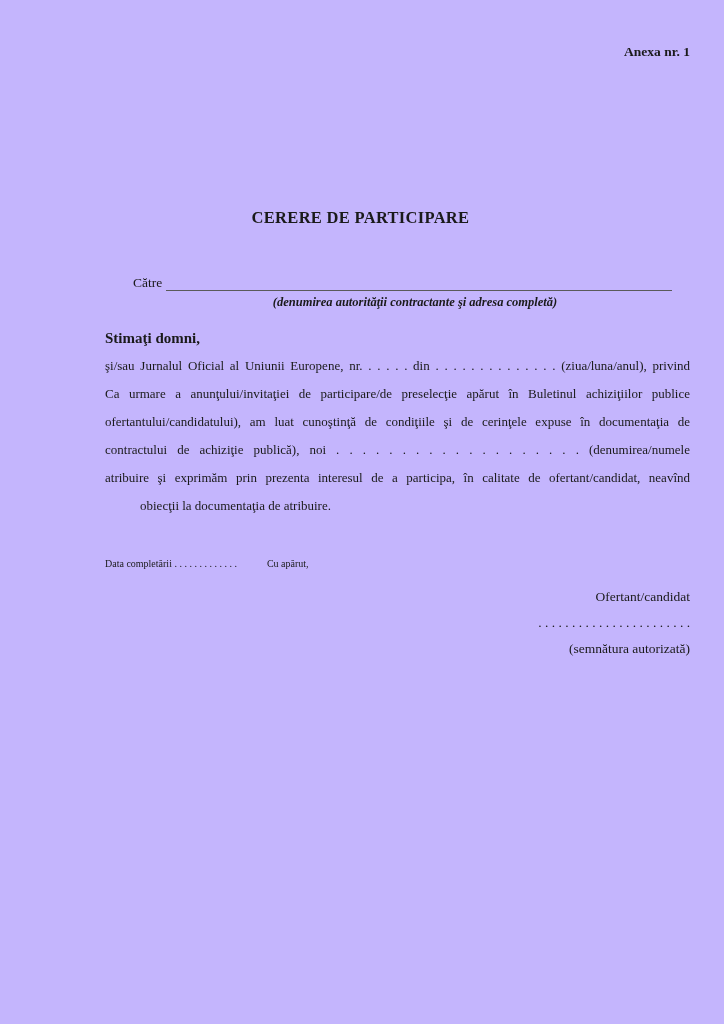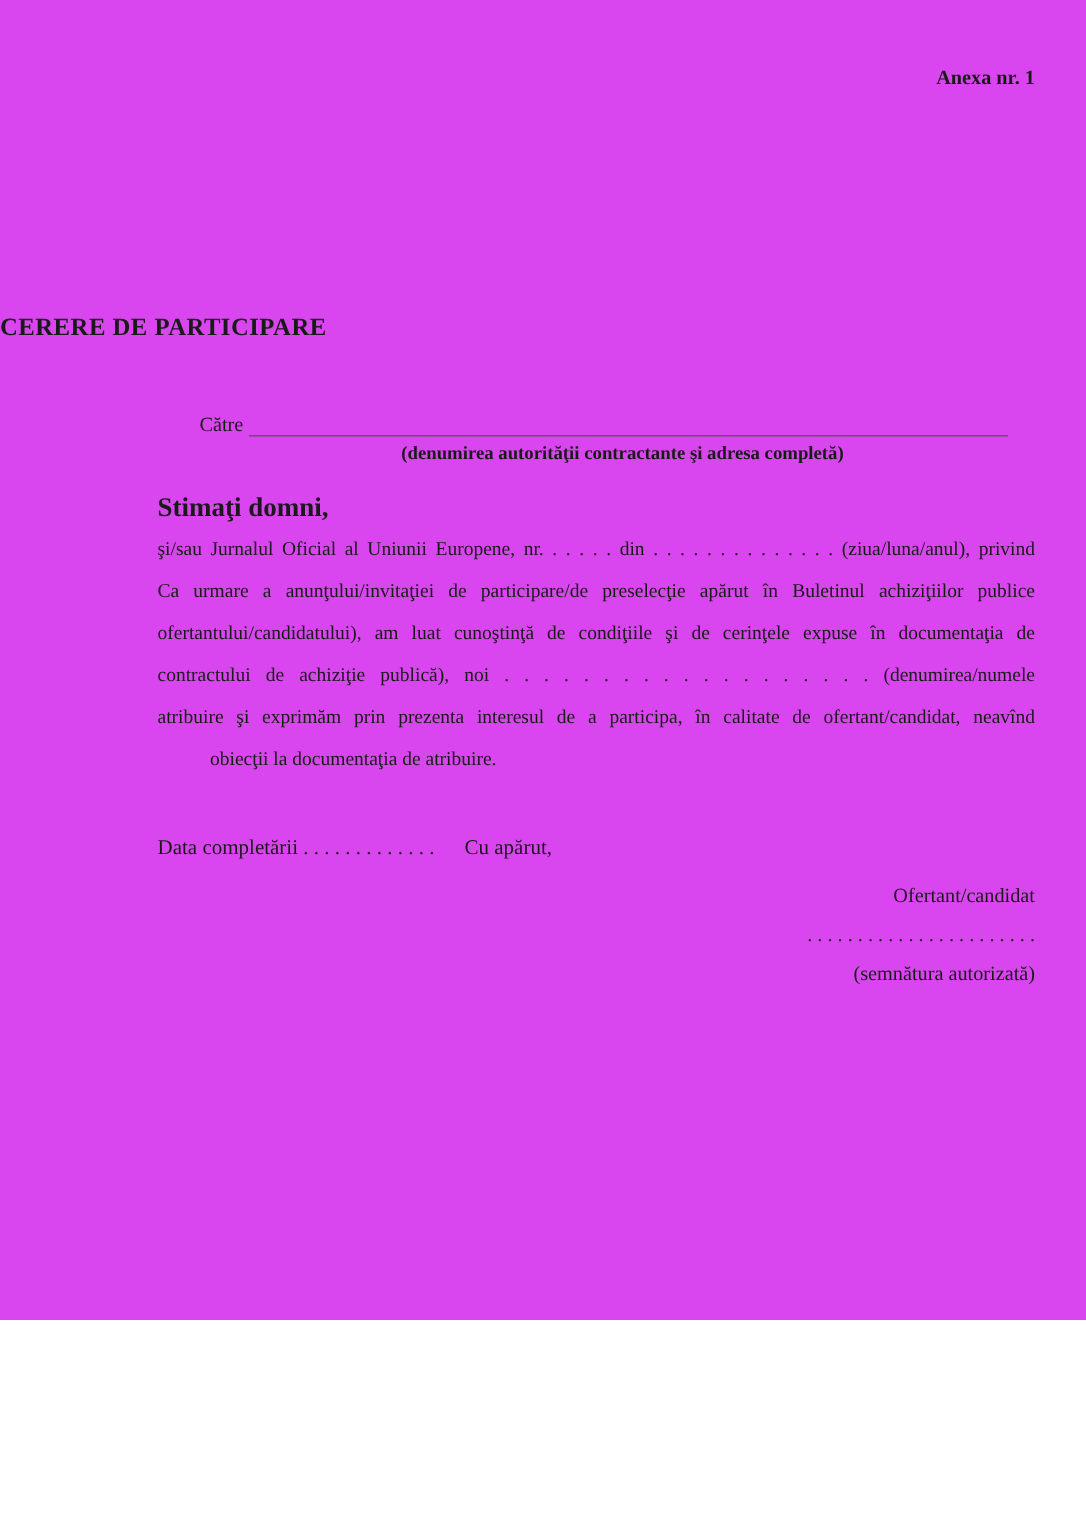--- a/index.html
+++ b/index.html
@@ -3,38 +3,39 @@
 <meta charset="utf-8">
 <style>
   html, body {
     margin: 0;
     padding: 0;
     background: #ffffff;
   }
   .page {
     position: relative;
     width: 724px;
-    height: 880px;
-    background: #d946ef;
+    height: 1024px;
+    background: #c4b5fd;
     font-family: "Liberation Serif", "DejaVu Serif", serif;
     color: #1a1a1a;
     overflow: hidden;
   }
   .annex {
     position: absolute;
     top: 44px;
     right: 34px;
     font-weight: bold;
     font-size: 13.5px;
   }
   .doc-title {
     position: absolute;
     top: 208px;
     left: 0;
     right: 3px;
+    text-align: center;
     font-weight: bold;
     font-size: 16.5px;
     letter-spacing: 0.3px;
   }
   .catre-row {
     position: absolute;
     top: 274px;
     left: 133px;
     right: 52px;
     display: flex;
@@ -49,51 +50,52 @@
     flex: 1;
     border-bottom: 1px solid #5a5a5a;
     height: 16px;
   }
   .catre-caption {
     position: absolute;
     top: 295px;
     left: 172px;
     width: 486px;
     text-align: center;
+    font-style: italic;
     font-weight: bold;
     font-size: 12.5px;
   }
   .body-block {
     position: absolute;
     top: 324px;
     left: 105px;
     width: 585px;
     font-size: 13px;
     line-height: 28px;
   }
   .greeting {
     font-weight: bold;
-    font-size: 18px;
+    font-size: 15px;
   }
   .jline {
     text-align: justify;
     text-align-last: justify;
     white-space: nowrap;
   }
   .lline {
     text-align: left;
     margin-left: 35px;
   }
   .date-row {
     position: absolute;
     top: 558px;
     left: 105px;
     display: flex;
-    gap: 20px;
-    font-size: 14px;
+    gap: 30px;
+    font-size: 10px;
   }
   .sig-block {
     position: absolute;
     top: 584px;
     right: 34px;
     text-align: right;
     font-size: 13.5px;
     line-height: 26px;
     margin-left: 16px;
   }

